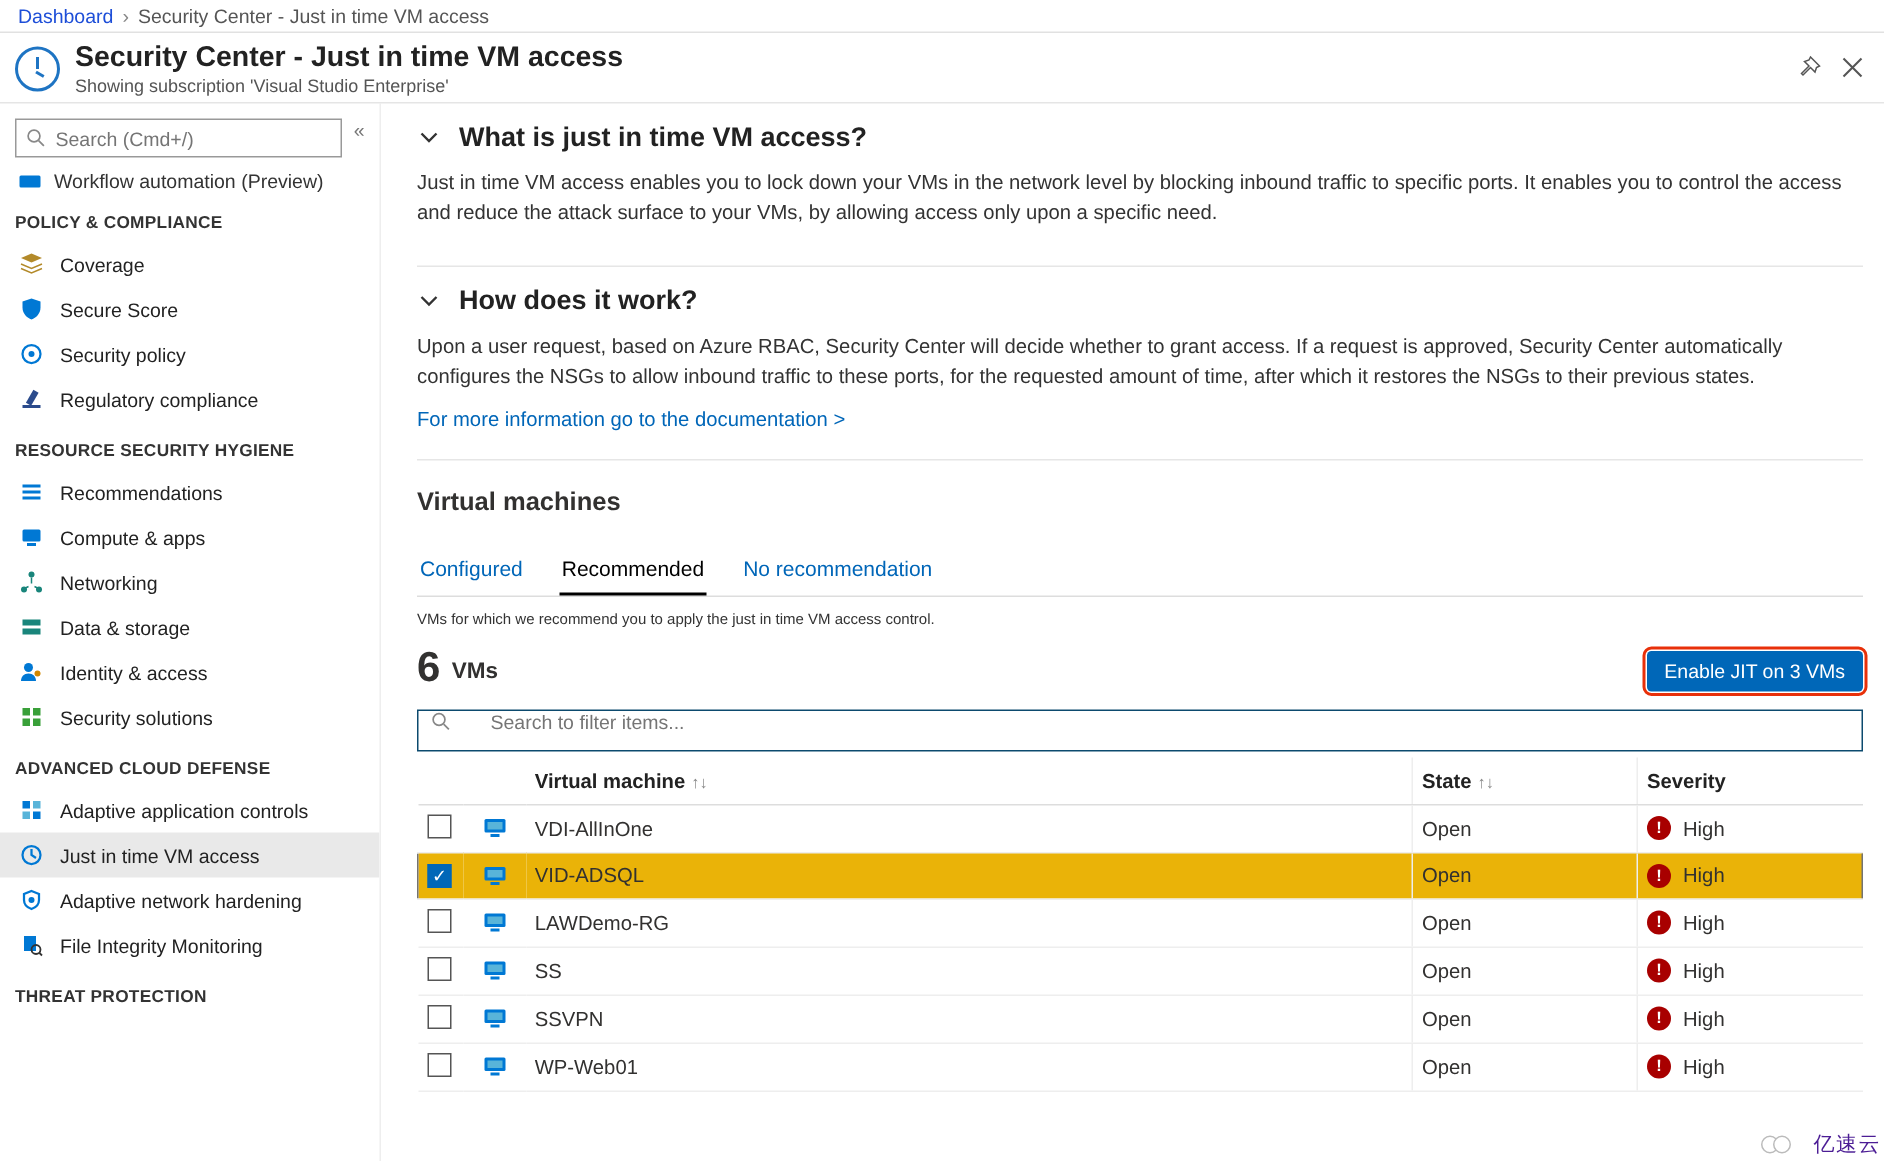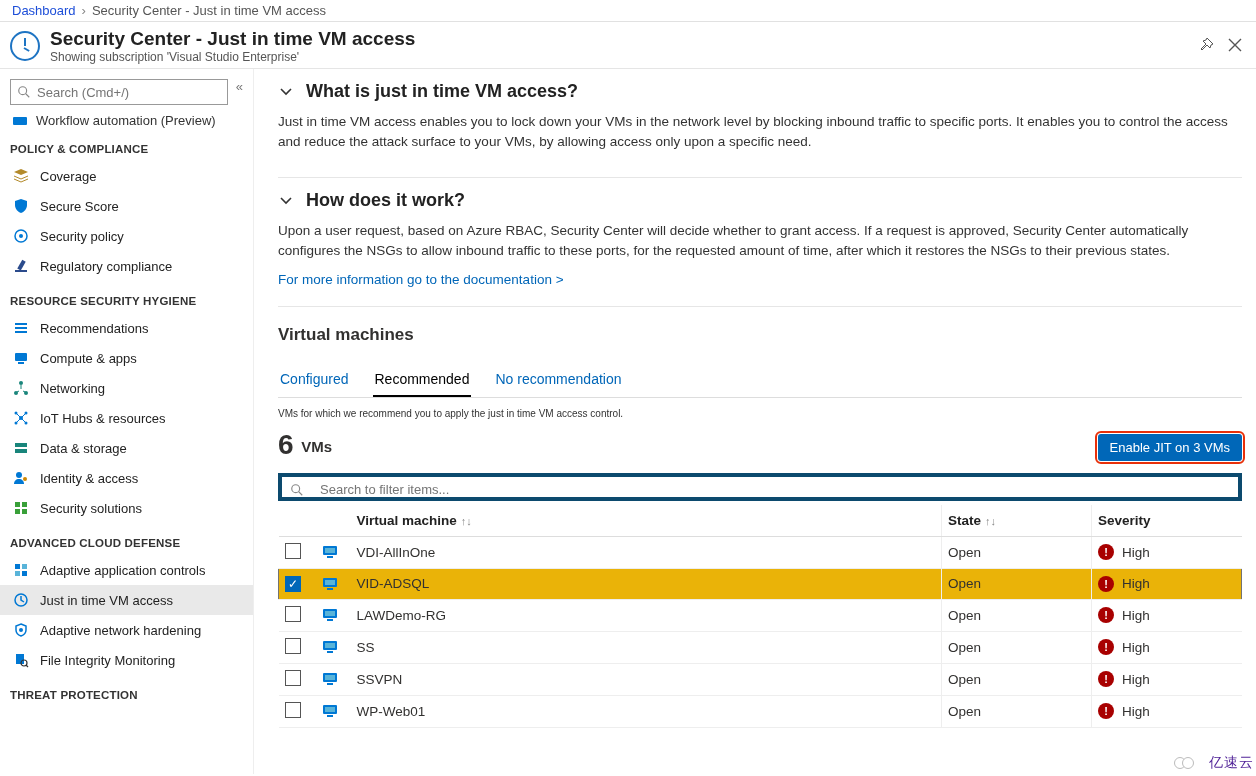--- a/index.html
+++ b/index.html
@@ -56,21 +56,21 @@
   .tab.sel { border-bottom-color:#000; color:#000; font-weight:500; }
   .tab.unsel { color:#0066b8; }
 
   .tab-desc { margin-top:10px; font-size:10px; color:#333; }
 
   .count-row { display:flex; align-items:flex-end; justify-content:space-between; margin-top:10px;gap:24px; }
   .count-row .big { font-size:28px; font-weight:700; }
   .count-row .lbl { font-size:15px; font-weight:600; margin-left:4px; position:relative; top:-2px; }
   .enable-btn { background:#0067b8; color:#fff; border:none; padding:6px 12px; font-size:13px; font-weight:400; border-radius:2px; cursor:pointer; outline: 2.5px solid #e8300a; outline-offset:1px; border-radius:3px; }
 
-  .filter-box { margin-top:12px; border:4px solid #0c4a6e; height:28px; display:flex; align-items:flex-end; padding:0 8px; gap:16px; }
+  .filter-box { margin-top:12px; border:1px solid #0c4a6e; height:28px; display:flex; align-items:flex-start; padding:0 8px; gap:26px; }
   .filter-box input { border:none; outline:none; flex:1; font-size:13px; color:#888; }
 
   table.vm-table { width:100%; border-collapse:collapse; margin-top:4px; font-size:13.5px; }
   .vm-table th { text-align:left; font-weight:600; padding:8px 6px; border-bottom:1px solid #ddd; color:#222; }
   .vm-table th .sort { color:#888; font-size:11px; margin-left:4px; }
   .vm-table td { padding:6px 6px; border-bottom:1px solid #eee; vertical-align:middle; }
   .vm-table tr.selected { background:#eab308; border:1px solid #737373;padding-left:46px; }
   .chk { width:16px; height:16px; border:1px solid #555; display:inline-flex; align-items:center; justify-content:center; background:#fff; }
   .chk.checked { background:#0067b8; border-color:#0067b8; }
   .chk.checked::after { content:"✓"; color:#fff; font-size:12px; line-height:1; }
@@ -203,33 +203,20 @@
               <circle cx="13" cy="13" r="2" fill="#19857b"></circle>
               <circle cx="8" cy="3" r="2" fill="#19857b"></circle>
               <path d="M8 5v4M6 11l-2 1M10 11l2 1" stroke="#19857b"></path>
             </svg>
           </span>
           <span>Networking</span>
         </div>
         <div class="sb-item">
           <span class="ic">
             <svg width="16" height="16" viewBox="0 0 16 16">
-              <circle cx="8" cy="8" r="2" fill="#0078d4"></circle>
-              <circle cx="3" cy="3" r="1.5" fill="#0078d4"></circle>
-              <circle cx="13" cy="3" r="1.5" fill="#0078d4"></circle>
-              <circle cx="3" cy="13" r="1.5" fill="#0078d4"></circle>
-              <circle cx="13" cy="13" r="1.5" fill="#0078d4"></circle>
-              <path d="M4 4l3 3M12 4l-3 3M4 12l3-3M12 12l-3-3" stroke="#0078d4"></path>
-            </svg>
-          </span>
-          <span>IoT Hubs &amp; resources</span>
-        </div>
-        <div class="sb-item">
-          <span class="ic">
-            <svg width="16" height="16" viewBox="0 0 16 16">
               <rect x="2" y="3" width="12" height="4" fill="#19857b"></rect>
               <rect x="2" y="9" width="12" height="4" fill="#19857b"></rect>
             </svg>
           </span>
           <span>Data &amp; storage</span>
         </div>
         <div class="sb-item">
           <span class="ic">
             <svg width="16" height="16" viewBox="0 0 16 16">
               <circle cx="6" cy="5" r="3" fill="#0078d4"></circle>

